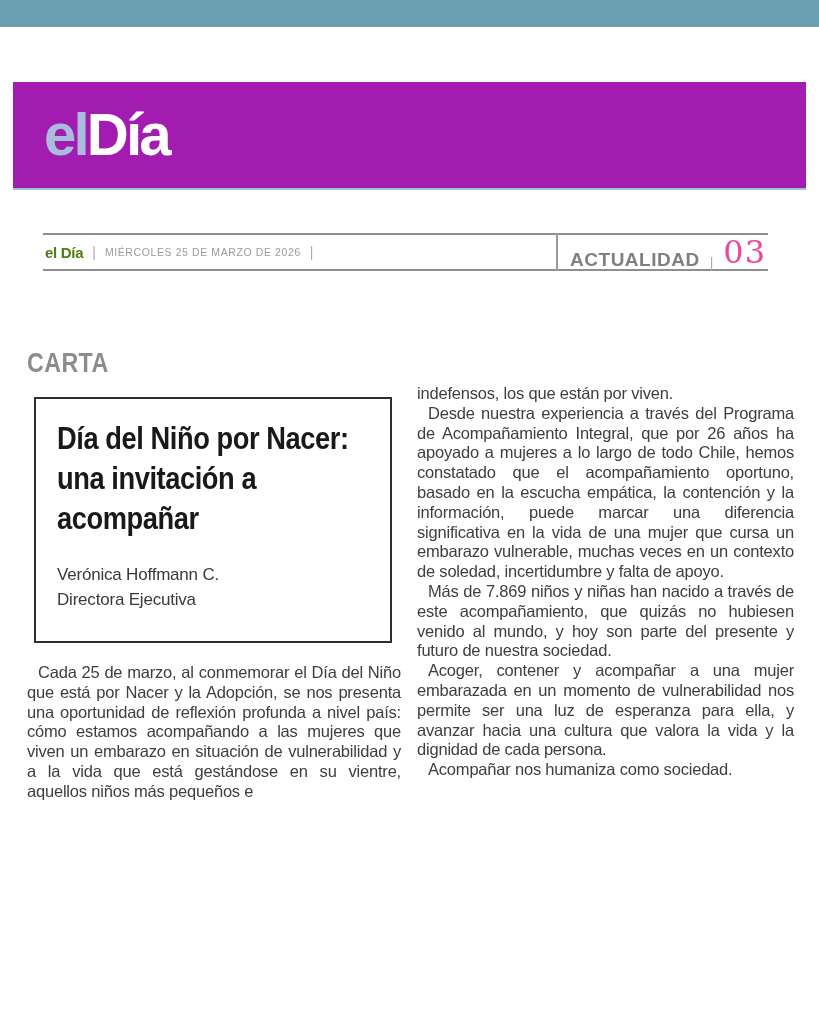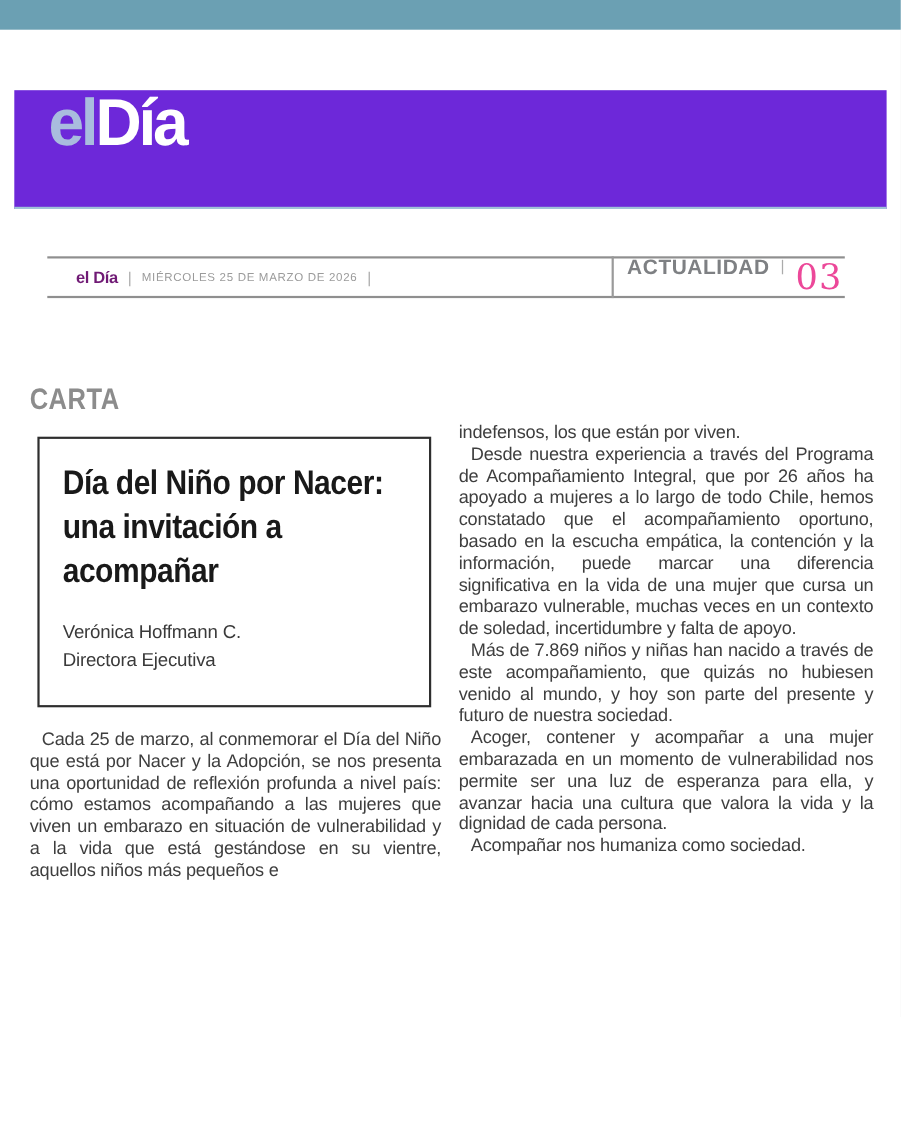--- a/index.html
+++ b/index.html
@@ -19,22 +19,23 @@
     position: absolute;
     left: 0; top: 0;
     width: 819px; height: 27px;
     background: #6BA0B3;
   }
 
   .banner {
     position: absolute;
     left: 13px; top: 82px;
     width: 793px; height: 108px;
-    background: #6d28d9;
-    display: flex;
+    background: #a21caf;
+    display: flex;
+    align-items: center;
     border-bottom: 2px solid #9fc2d8;
   }
   .logo {
     padding-left: 32px;
     font-weight: bold;
     font-size: 60px;
     letter-spacing: -3px;
     line-height: 1;
     display: inline-block;
     transform: scaleX(0.97);
@@ -60,43 +61,42 @@
   }
   .masthead-left {
     display: flex;
     align-items: center;
     gap: 9px;
     padding-left: 2px;
   }
   .paper-name {
     font-weight: bold;
     font-size: 15px;
-    color: #701a75;
+    color: #4d7c0f;
     letter-spacing: -0.3px;
-    margin-left: 24px;
   }
   .pipe {
     color: #ababab;
     font-size: 14px;
     font-weight: normal;
   }
   .date-text {
     font-size: 10.5px;
     color: #9b9b9b;
     letter-spacing: 0.6px;
   }
   .masthead-divider {
     position: absolute;
     left: 513px; top: -2px; bottom: -2px;
     width: 2px;
     background: #9a9a9a;
   }
   .masthead-right {
     display: flex;
-    align-items: flex-start;
+    align-items: flex-end;
     gap: 10px;
     padding-right: 2px;
   }
   .section-name {
     font-weight: bold;
     font-size: 19px;
     color: #7e8083;
     letter-spacing: 0.5px;
   }
   .page-number {

